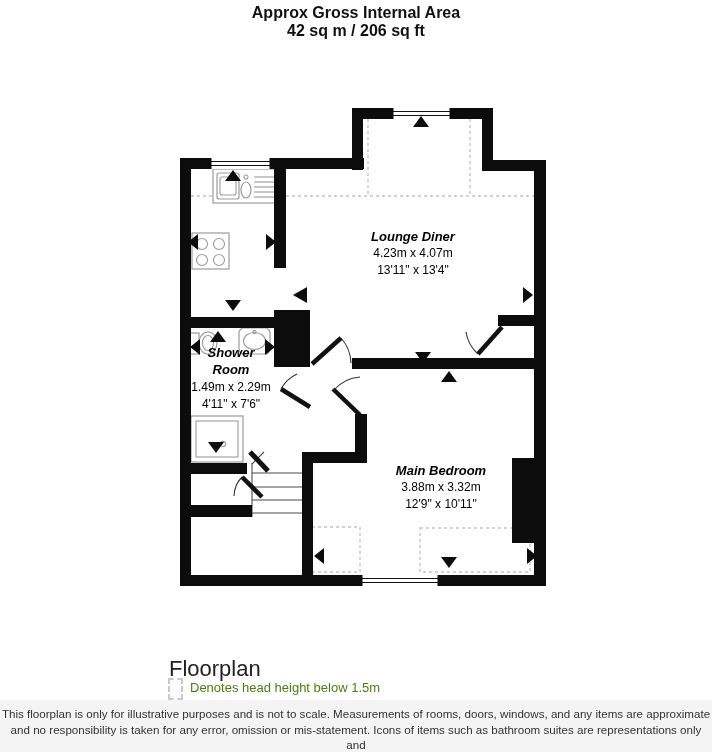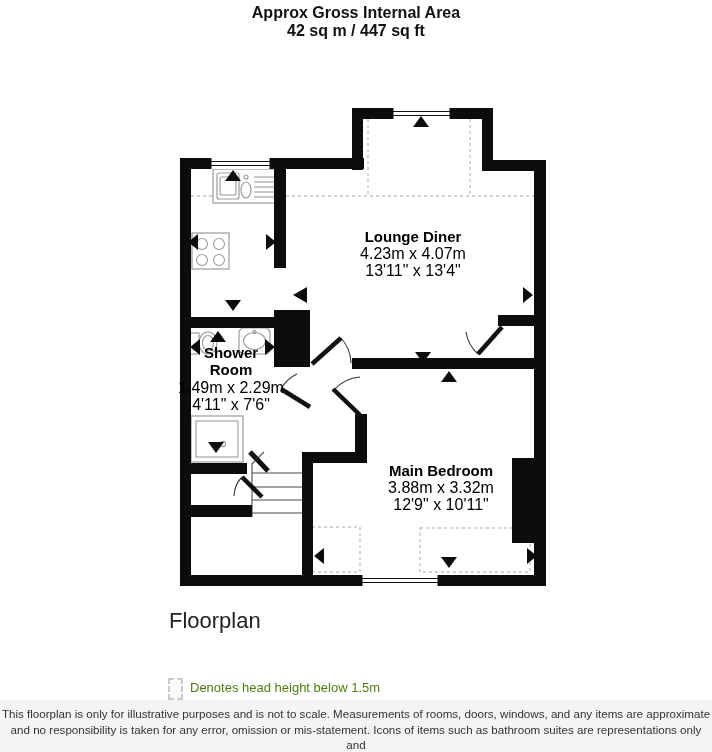--- a/index.html
+++ b/index.html
@@ -2,23 +2,23 @@
 <html><head>
 <meta charset="utf-8">
 <style>
   html,body{margin:0;padding:0;background:#fff;}
   #stage{position:relative;width:712px;height:752px;background:#ffffff;overflow:hidden;
          font-family:"Liberation Sans", sans-serif;color:#000;}
   .abs{position:absolute;}
   .center{text-align:center;}
   .hdr{width:712px;top:4px;left:0;font-weight:bold;font-size:16px;line-height:18px;color:#111;}
   .room-label{pointer-events:none;}
-  .room-name{font-weight:bold;font-size:15px;line-height:17px;}
-  .room-dim{font-size:16px;line-height:17px;}
-  .section-title{font-size:22px;color:#222;}
+  .room-name{font-weight:bold;font-size:13px;line-height:17px;font-style:italic;}
+  .room-dim{font-size:12px;line-height:17px;}
+  .section-title{font-size:22px;color:#222;margin-top:48px;}
   .legend-swatch{width:11px;height:18px;border:2px dashed #c9c9c9;background:#fbfbfb;}
   .legend-label{font-size:13px;color:#4d7c0f;}
   .footer{left:0;top:700px;width:712px;height:52px;background:#f4f4f4;padding-top:6px;box-sizing:border-box;}
   .footer div{font-size:11.6px;line-height:15.5px;color:#333;text-align:center;}
   svg{position:absolute;left:0;top:0;}
   .wall{fill:#0c0c0c;}
   .dash{stroke:#c4c4c4;stroke-width:1.4;fill:none;stroke-dasharray:3 3;}
   .fix{stroke:#9b9b9b;stroke-width:1.2;fill:#ffffff;}
   .fixl{stroke:#9b9b9b;stroke-width:1.1;fill:none;}
   .stair{stroke:#4a4a4a;stroke-width:1.1;fill:none;}
@@ -28,21 +28,21 @@
   .arc{stroke:#333;stroke-width:1.1;fill:none;}
   .arrow{fill:#0c0c0c;}
 </style>
 </head>
 <body>
 
 <div id="stage">
 
   <div class="abs hdr center">
     <div>Approx Gross Internal Area</div>
-    <div>42 sq m / 447 sq ft</div>
+    <div>42 sq m / 206 sq ft</div>
   </div>
 
   <svg width="712" height="752" viewBox="0 0 712 752">
 
     <g>
       <line class="dash" x1="191" y1="196" x2="274" y2="196"></line>
       <line class="dash" x1="286" y1="196" x2="534" y2="196"></line>
       <line class="dash" x1="368" y1="119" x2="368" y2="196"></line>
       <line class="dash" x1="470" y1="119" x2="470" y2="196"></line>
       <rect class="dash" x="312" y="527" width="48" height="45"></rect>

